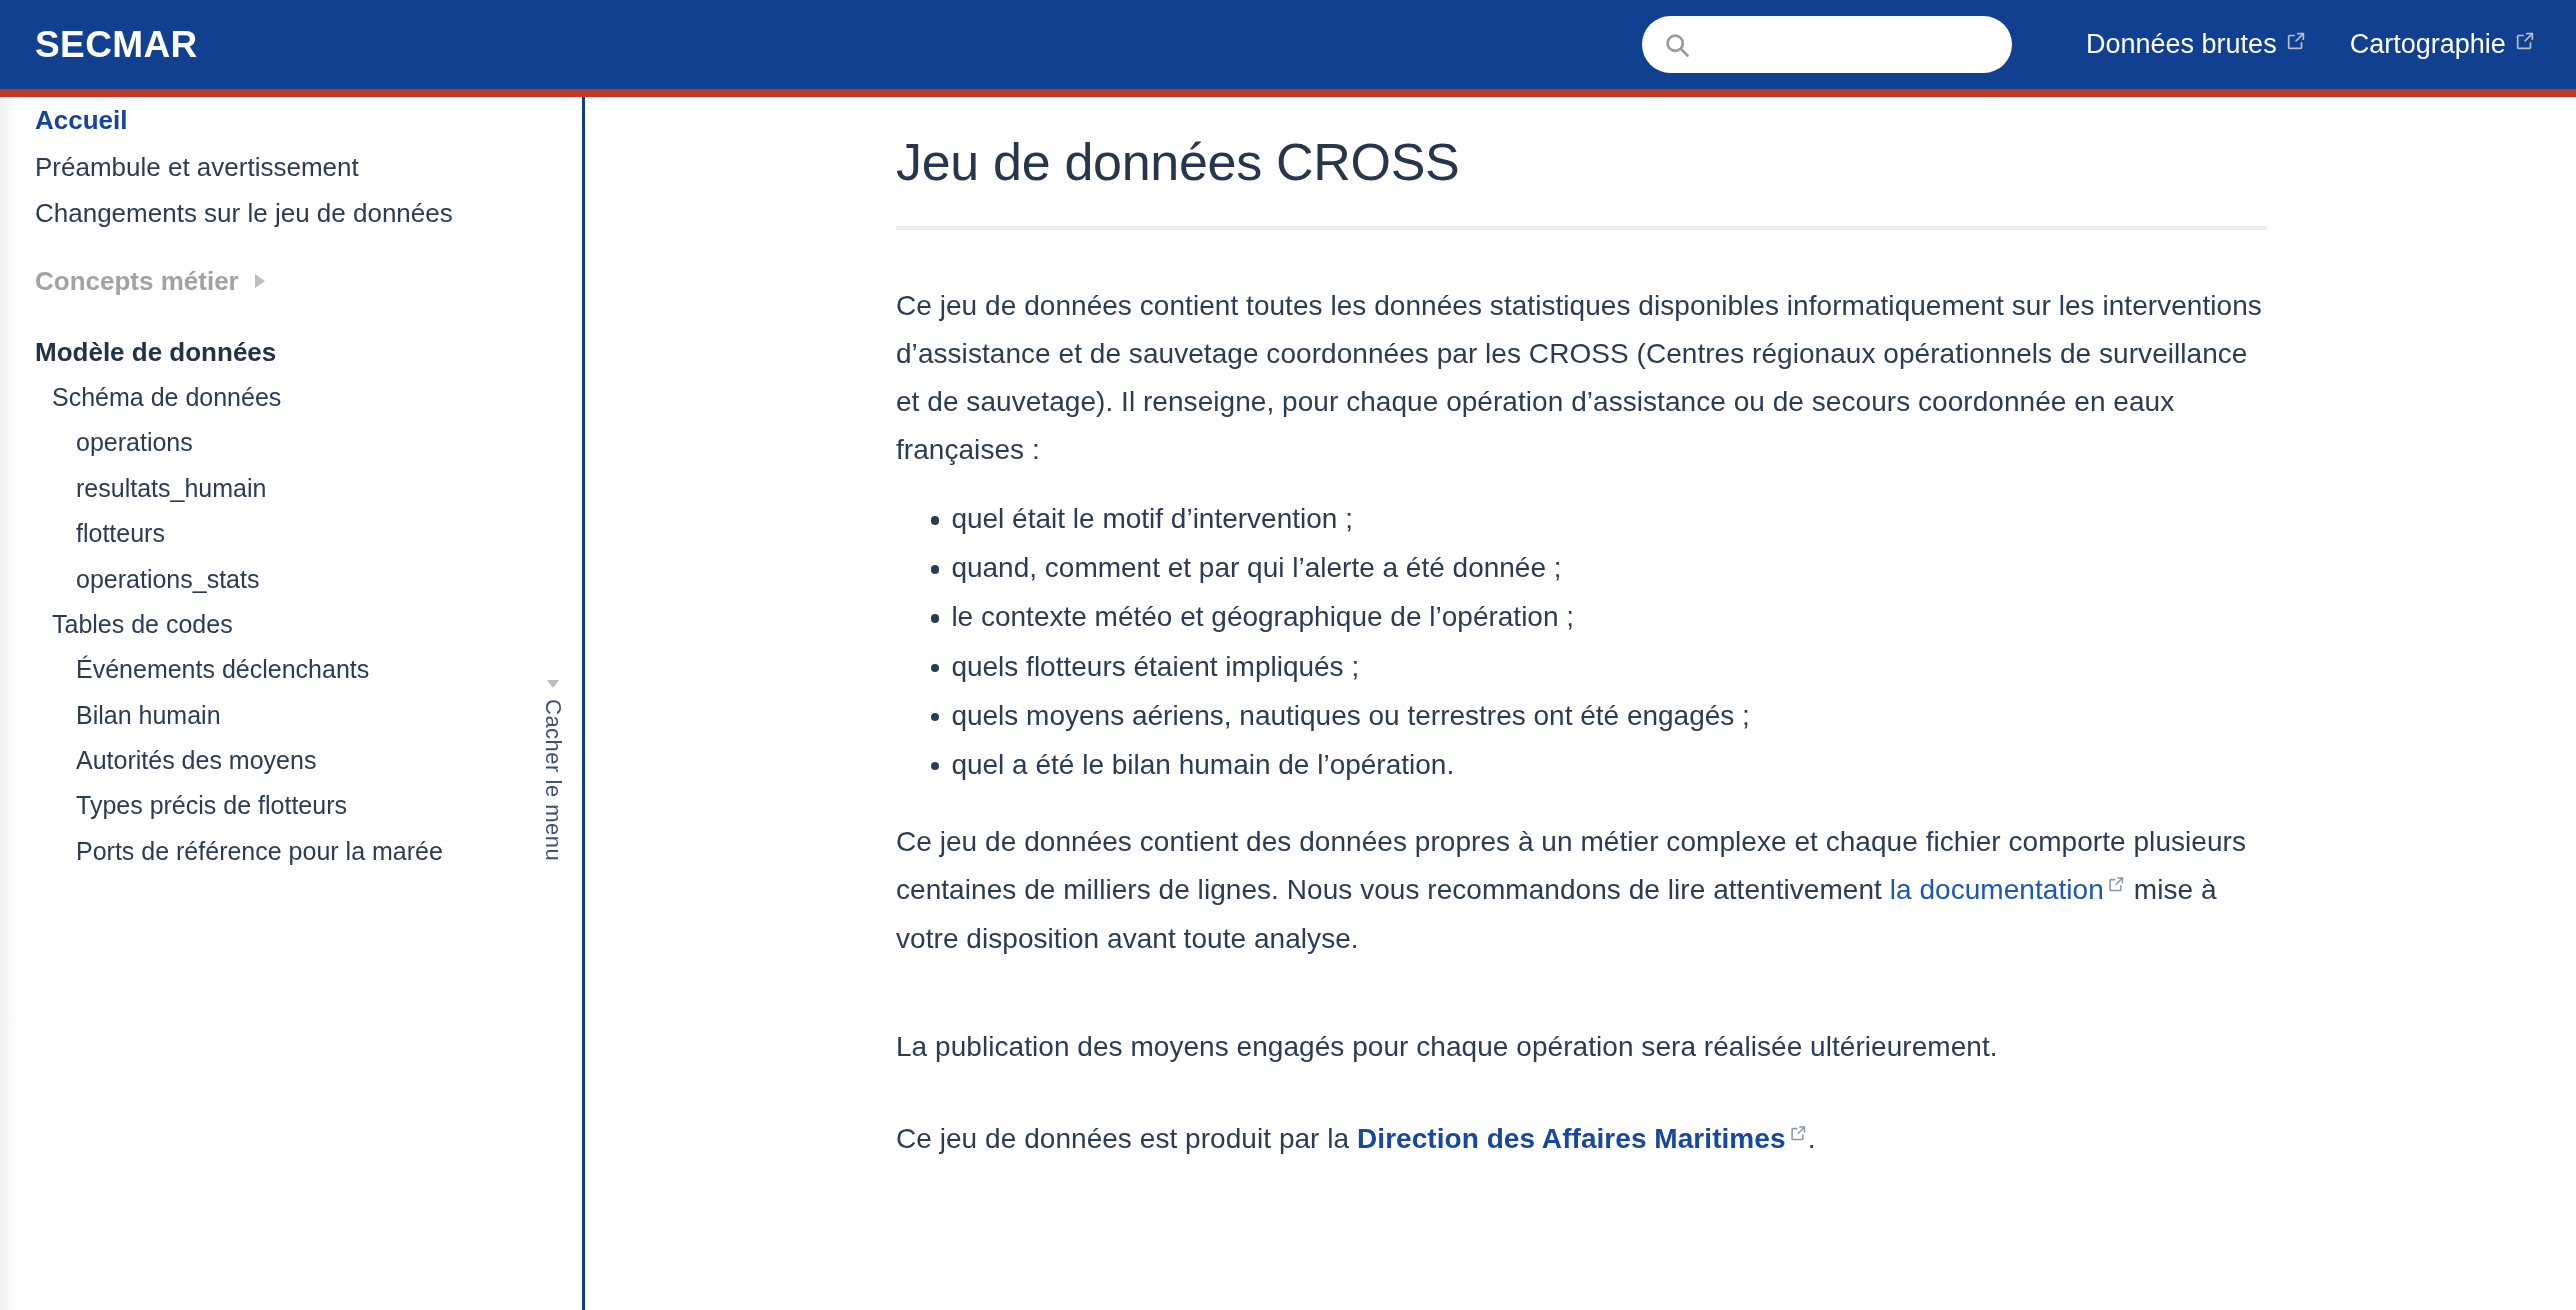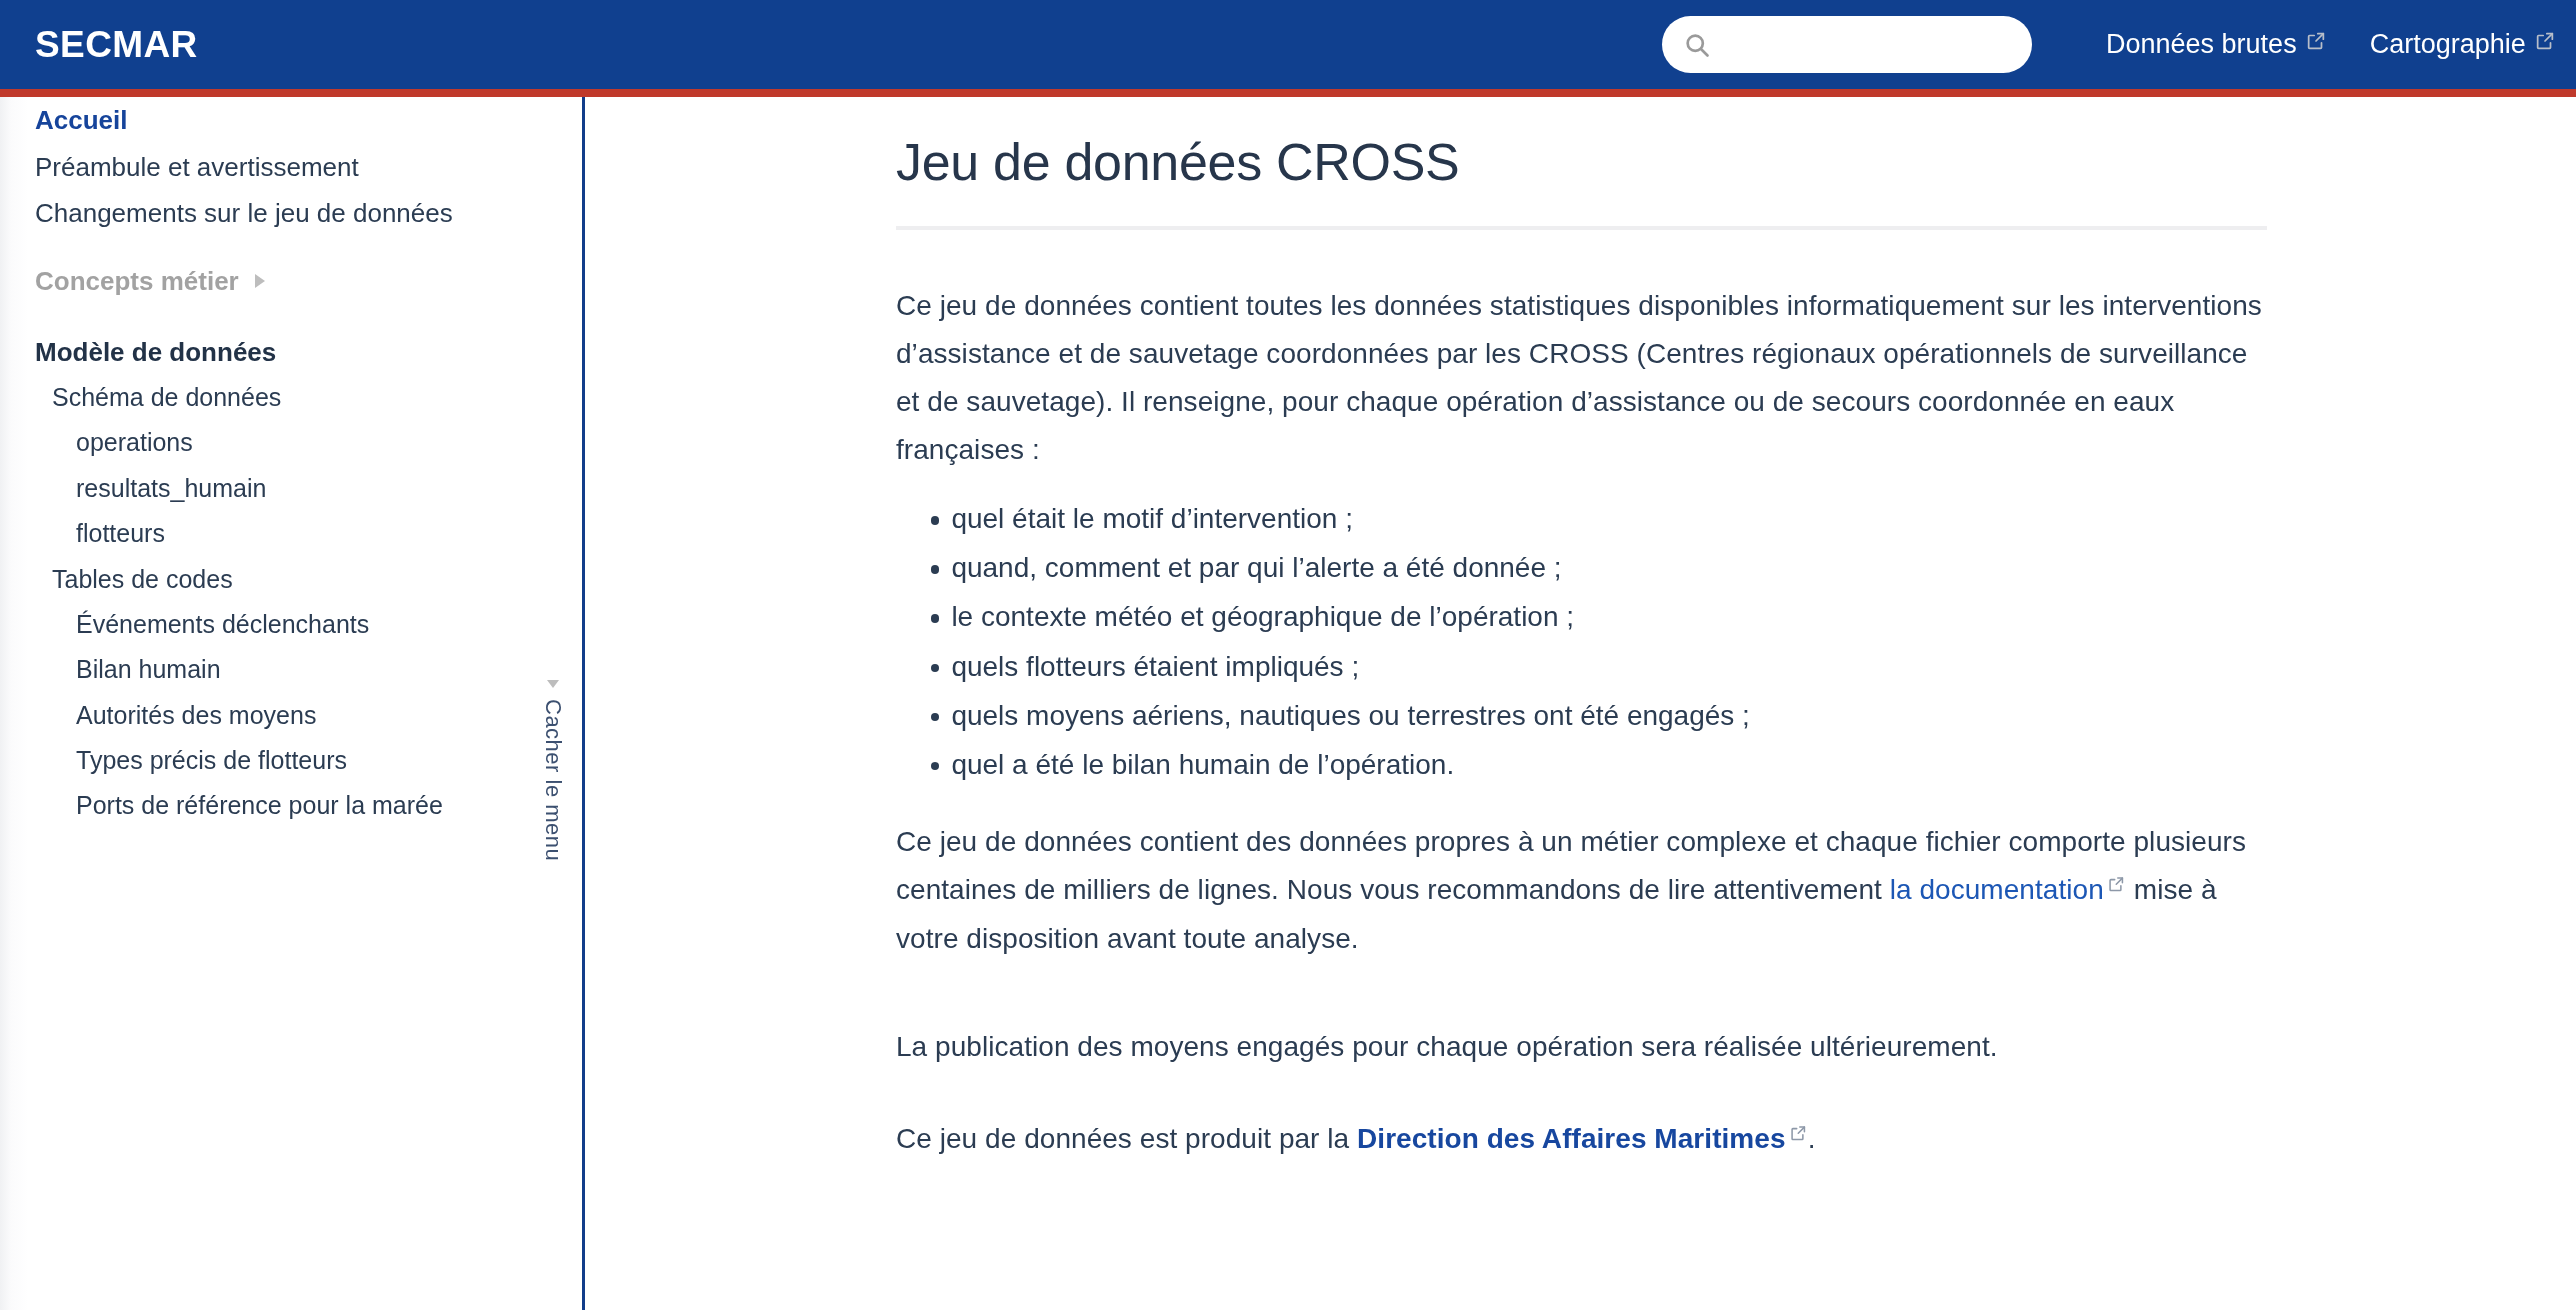--- a/index.html
+++ b/index.html
@@ -28,21 +28,21 @@
     font-weight: 700;
     letter-spacing: 0.4px;
     line-height: 1;
     user-select: none;
   }
   .header-right {
     margin-left: auto;
     display: flex;
     align-items: center;
     gap: 0px;
-    padding-right: 18px;
+    padding-right: 38px;
   }
   .search-box {
     width: 370px;
     height: 57px;
     background: #ffffff;
     border-radius: 29px;
     display: flex;
     align-items: center;
     padding-left: 20.4px;
     margin-right: 33px;
@@ -295,20 +295,21 @@
       <span>Concepts métier</span>
       <span class="caret-right"></span>
     </a>
 
     <a class="nav-item section" href="#"><span>Modèle de données</span></a>
 
     <a class="nav-item lvl1" href="#"><span>Schéma de données</span></a>
     <a class="nav-item lvl2" href="#"><span>operations</span></a>
     <a class="nav-item lvl2" href="#"><span>resultats_humain</span></a>
     <a class="nav-item lvl2" href="#"><span>flotteurs</span></a>
+    <a class="nav-item lvl2" href="#"><span>operations_stats</span></a>
 
     <a class="nav-item lvl1" href="#"><span>Tables de codes</span></a>
     <a class="nav-item lvl2" href="#"><span>Événements déclenchants</span></a>
     <a class="nav-item lvl2" href="#"><span>Bilan humain</span></a>
     <a class="nav-item lvl2" href="#"><span>Autorités des moyens</span></a>
     <a class="nav-item lvl2" href="#"><span>Types précis de flotteurs</span></a>
     <a class="nav-item lvl2" href="#"><span>Ports de référence pour la marée</span></a>
   </nav>
 
   <button class="collapse-handle">

